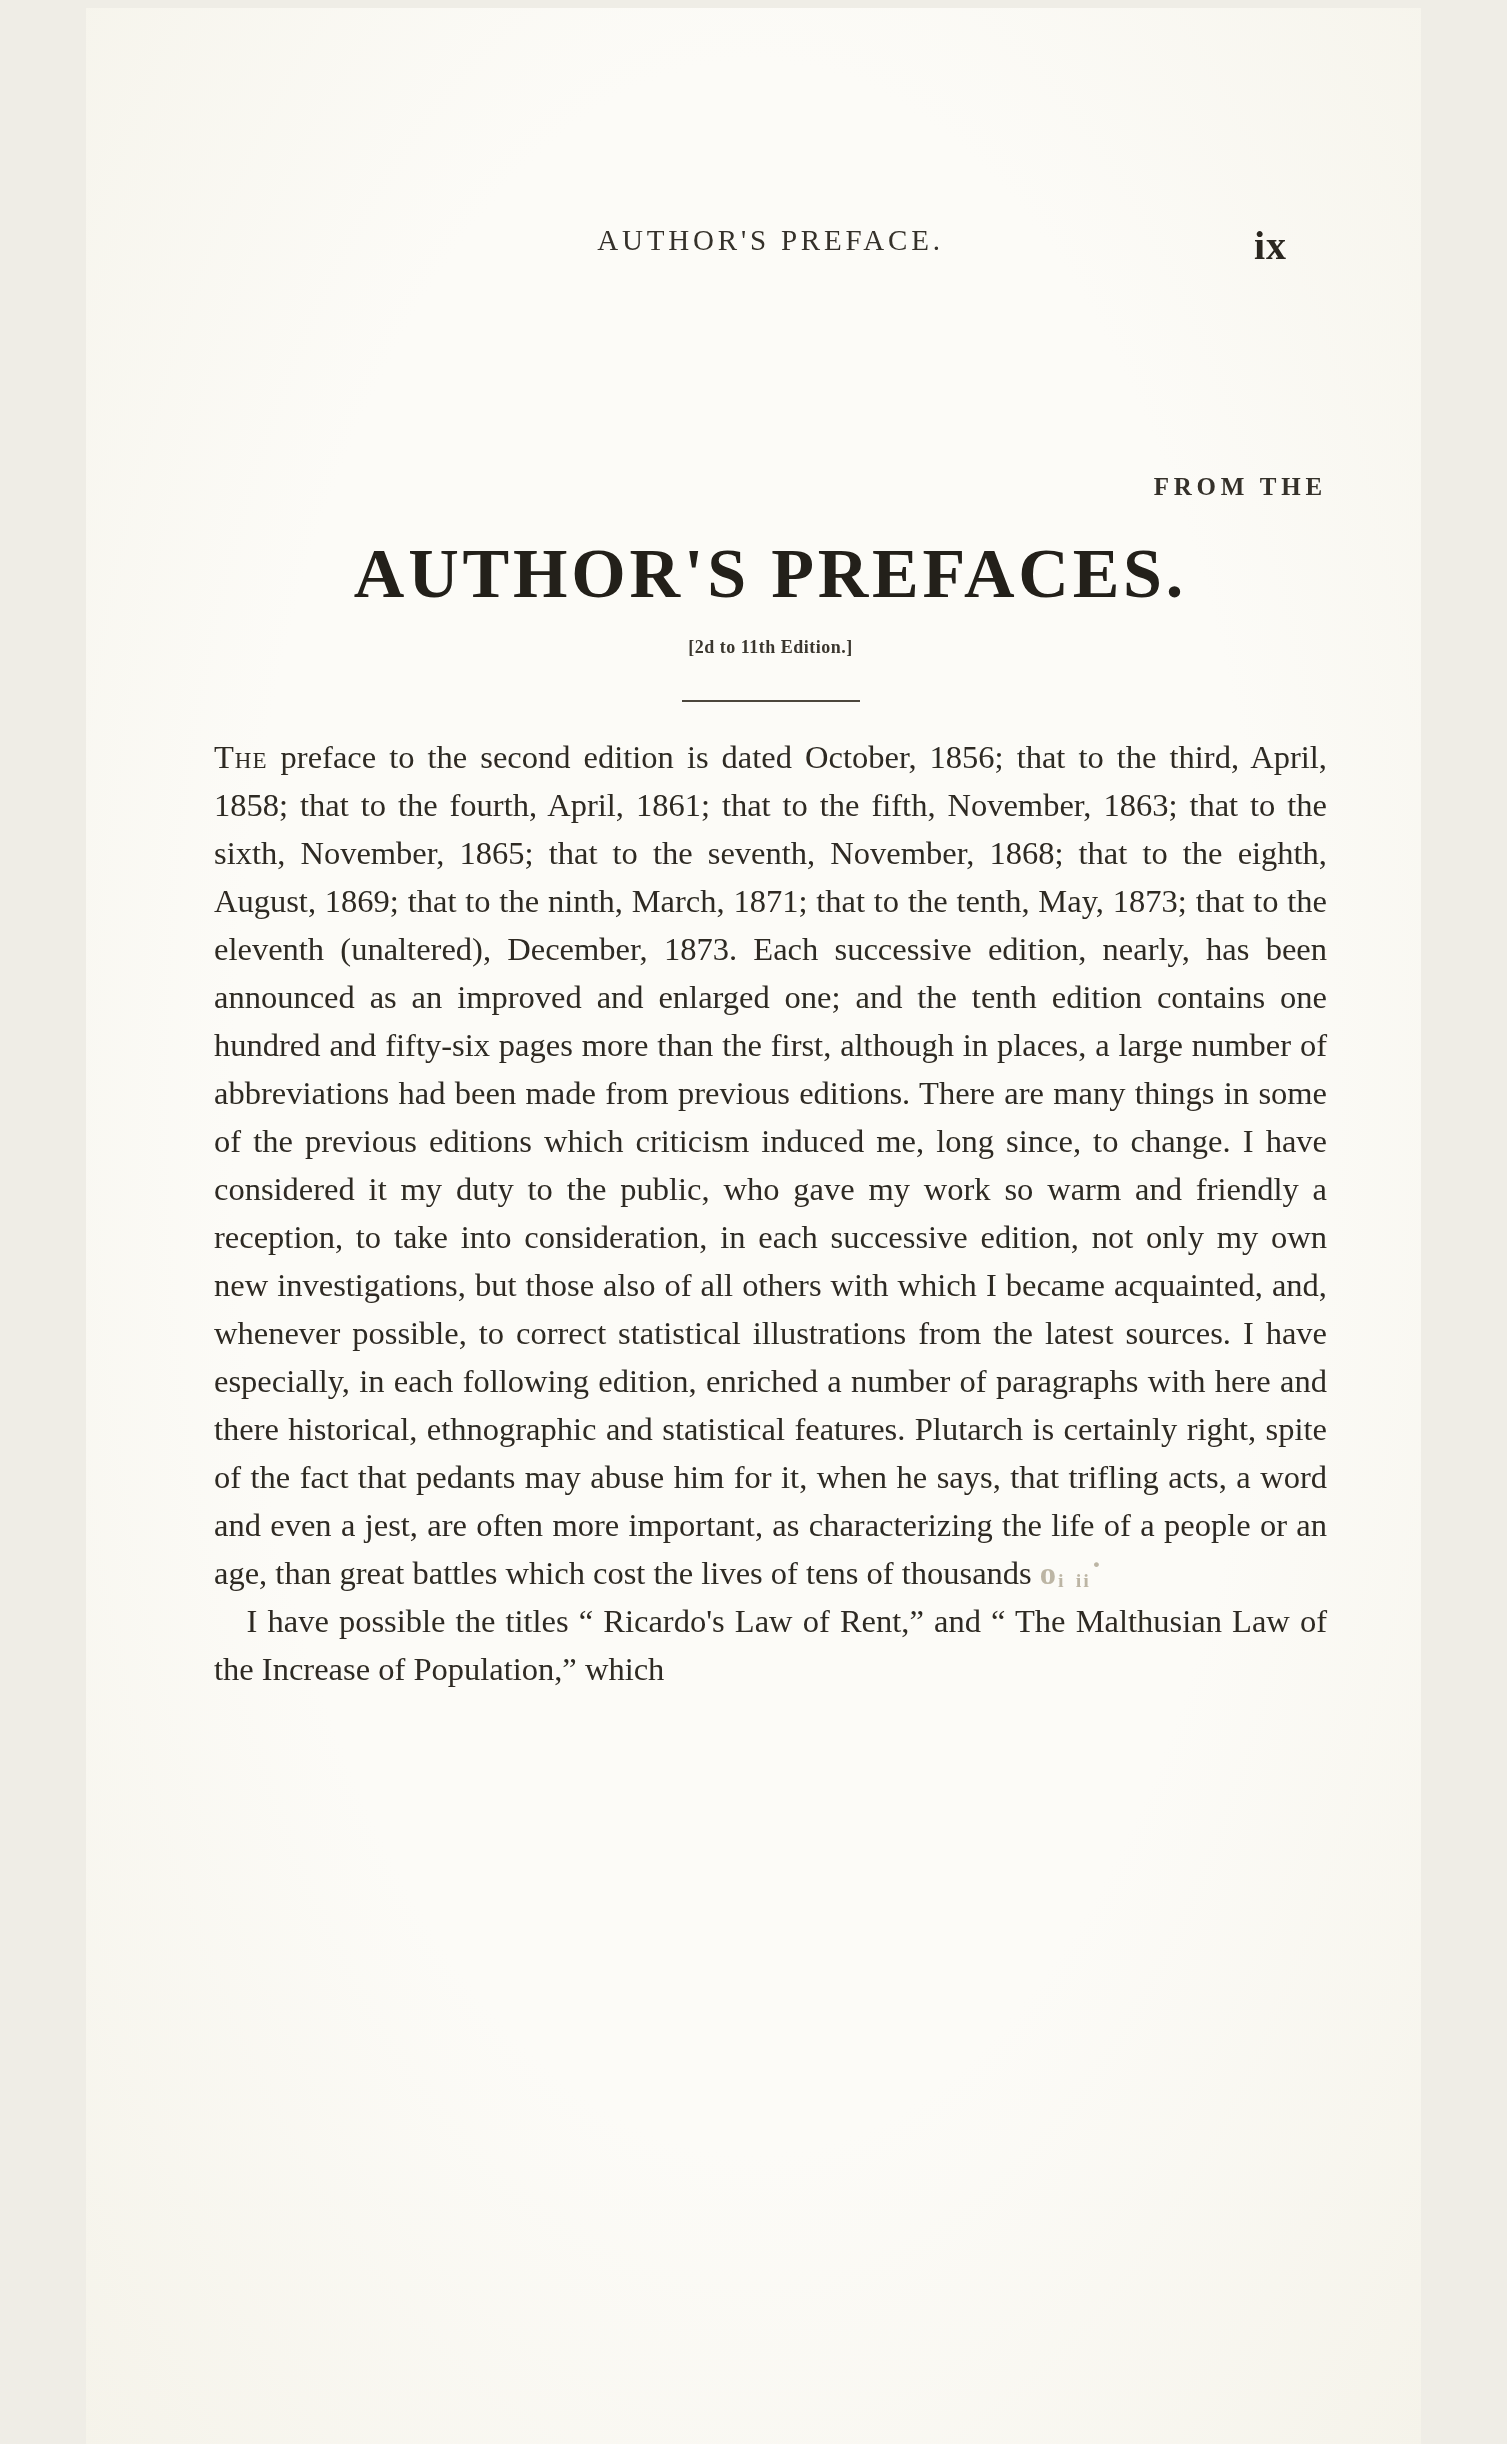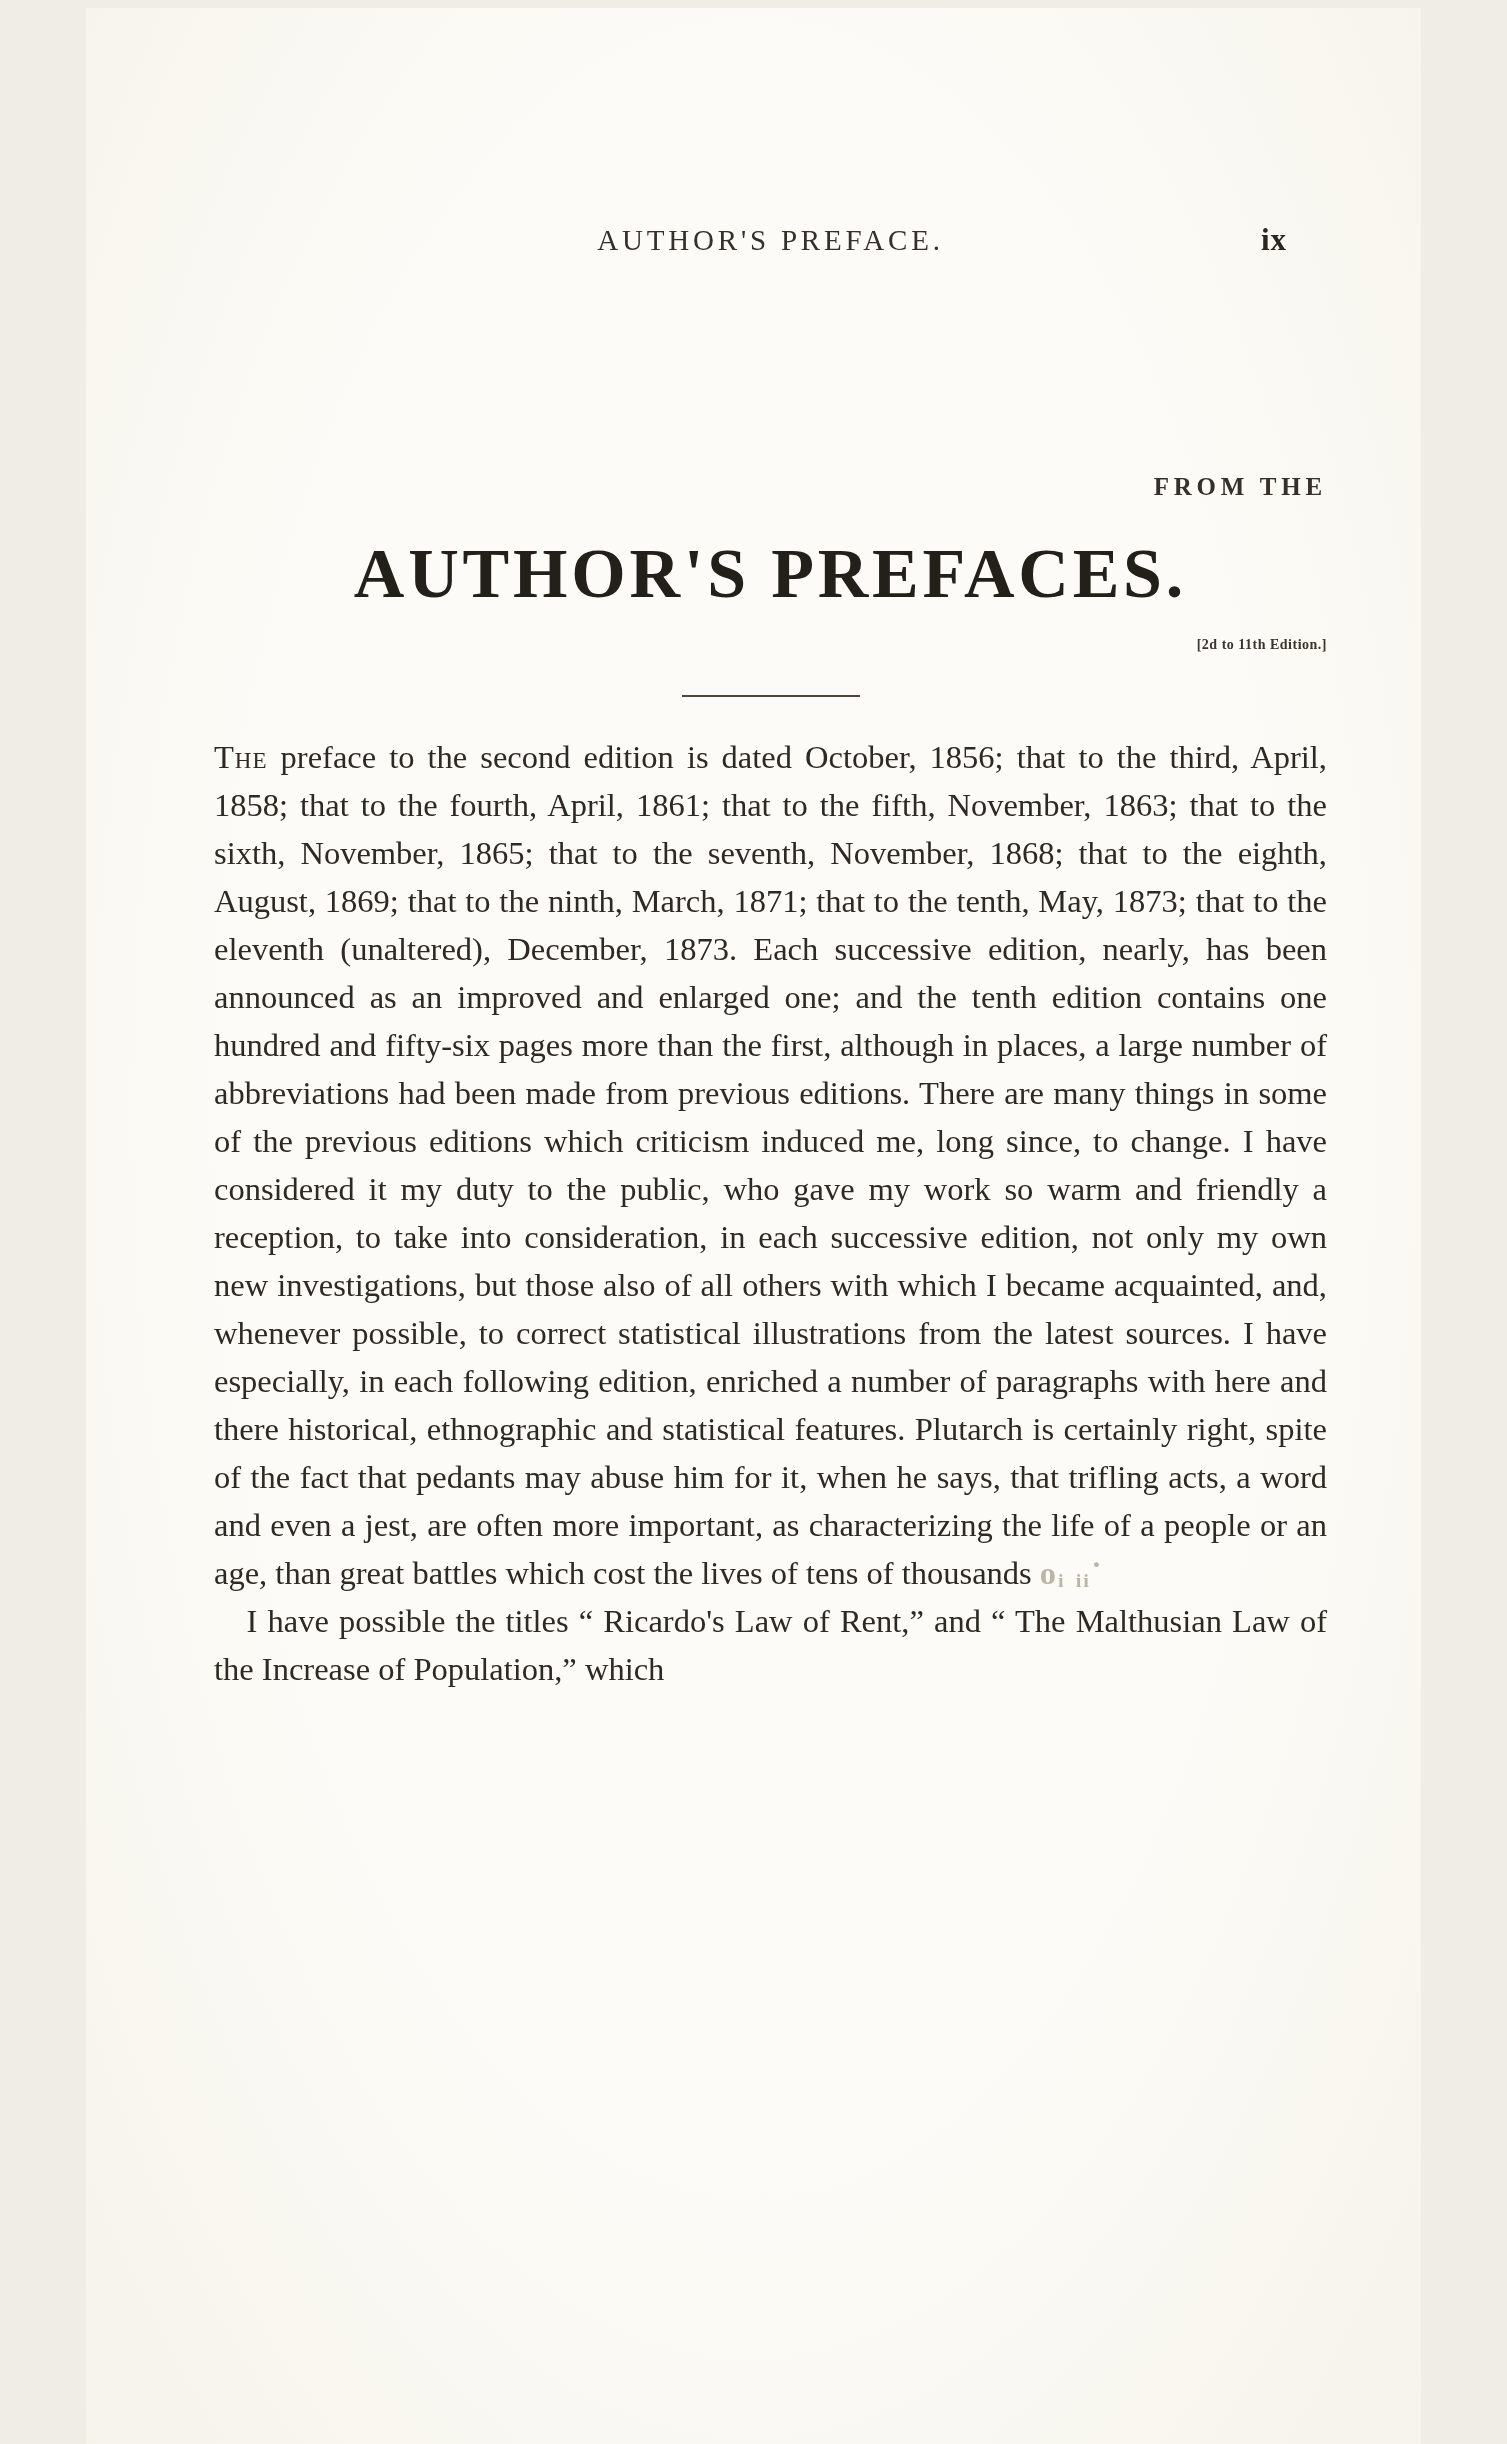--- a/index.html
+++ b/index.html
@@ -32,21 +32,21 @@
     display: block;
     text-align: center;
     font-size: 29px;
     letter-spacing: 3.8px;
     color: #35312a;
   }
   .page-number {
     position: absolute;
     right: 40px;
     top: -1.9px;
-    font-size: 31px;
+    font-size: 40px;
     font-weight: bold;
     letter-spacing: 1px;
     color: #2b2720;
   }
 
   
   .heading {
     position: absolute;
     top: 465px;
     left: 128px;
@@ -62,25 +62,24 @@
   }
   .title {
     margin-top: 32.5px;
     font-size: 70px;
     font-weight: bold;
     letter-spacing: 3.8px;
     color: #23201a;
   }
   .edition-note {
     margin-top: 23px;
-    font-size: 14px;
+    font-size: 18px;
     font-weight: bold;
     letter-spacing: 0.5px;
     color: #3a362e;
-    text-align: right;
   }
   .rule {
     display: block;
     margin: 42px auto 0;
     width: 178px;
     border: none;
     border-top: 2.9px solid #4c463c;
   }
 
   

